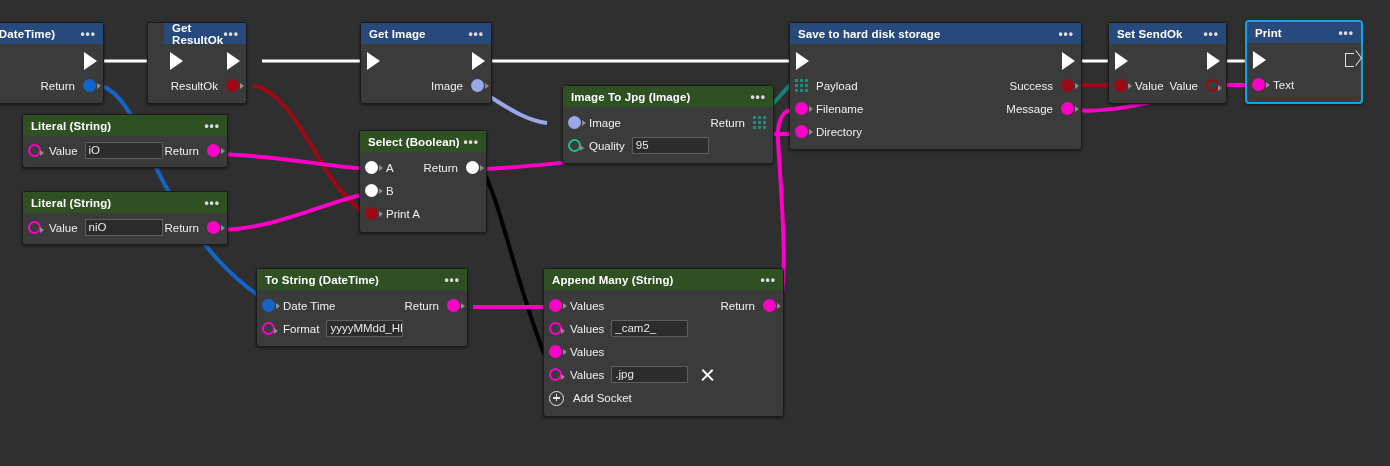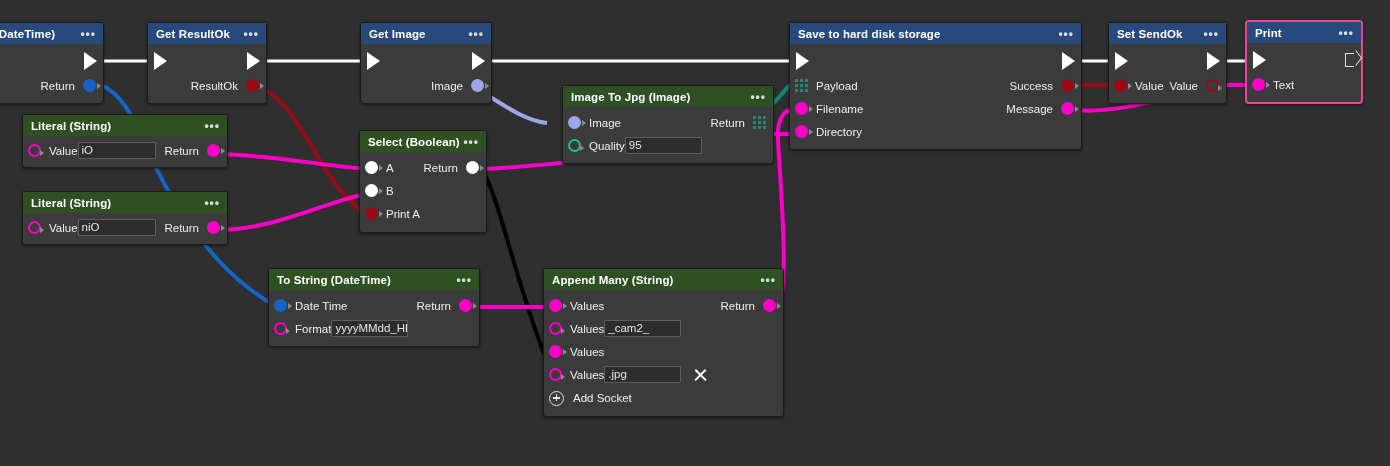--- a/index.html
+++ b/index.html
@@ -22,21 +22,21 @@
   .node {
     position: absolute;
     background: #3b3b3b;
     border: 1px solid #1b1b1b;
     border-radius: 3px;
     box-shadow: 0 1px 3px rgba(0,0,0,0.55);
     box-sizing: border-box;
     overflow: visible;
   }
   .node.selected {
-    border: 2px solid #ec4899;
+    border: 2px solid #0ea5e9;
     border-radius: 4px;
   }
   .node-title {
     height: 21px;
     display: flex;
     align-items: center;
     justify-content: space-between;
     padding: 0 7px 0 8px;
     font-size: 11.5px;
     color: #ffffff;
@@ -141,20 +141,21 @@
 
   .field {
     background: #2c2c2c;
     border: 1px solid #5e5e5e;
     color: #e8e8e8;
     font-size: 11.5px;
     font-family: "Liberation Sans", sans-serif;
     height: 17px;
     line-height: 15px;
     padding: 0 3px;
+    margin-left: 7px;
     box-sizing: border-box;
     border-radius: 1px;
     display: inline-block;
     overflow: hidden;
     white-space: nowrap;
   }
   .addsock {
     display: flex; align-items: center;
     height: 24px; padding-left: 5px;
     font-size: 11.5px; color: #f0f0f0;
@@ -232,21 +233,21 @@
         <div class="exec-arrow"></div>
       </div>
       <div class="pin-row">
         <div class="grow"></div>
         <span class="pin-label right">Return</span>
         <div class="sock" style="background:#1565c8;"></div>
       </div>
     </div>
   </div>
 
-  <div class="node" style="left:147px; top:22px; width:120px;">
+  <div class="node" style="left:147px; top:22px; width:100px;padding-left:16px;">
     <div class="node-title title-blue">
       <span>Get ResultOk</span>
       <span class="dots">•••</span>
     </div>
     <div class="node-body">
       <div class="exec-row">
         <div class="exec-arrow"></div>
         <div class="spacer"></div>
         <div class="exec-arrow"></div>
       </div>
@@ -424,21 +425,21 @@
         <div class="sock grid"></div>
       </div>
       <div class="pin-row">
         <div class="sock" style="background:transparent; border:2.2px solid #1fbf8f;"></div>
         <span class="pin-label">Quality</span>
         <span class="field" style="width:77px;">95</span>
       </div>
     </div>
   </div>
 
-  <div class="node" style="left:268px; top:268px; width:212px;">
+  <div class="node" style="left:256px; top:268px; width:212px;">
     <div class="node-title title-green">
       <span>To String (DateTime)</span>
       <span class="dots">•••</span>
     </div>
     <div class="node-body" style="padding-top:4px;padding-bottom:6px;">
       <div class="pin-row">
         <div class="sock" style="background:#1565c8;"></div>
         <span class="pin-label">Date Time</span>
         <div class="grow"></div>
         <span class="pin-label right">Return</span>

